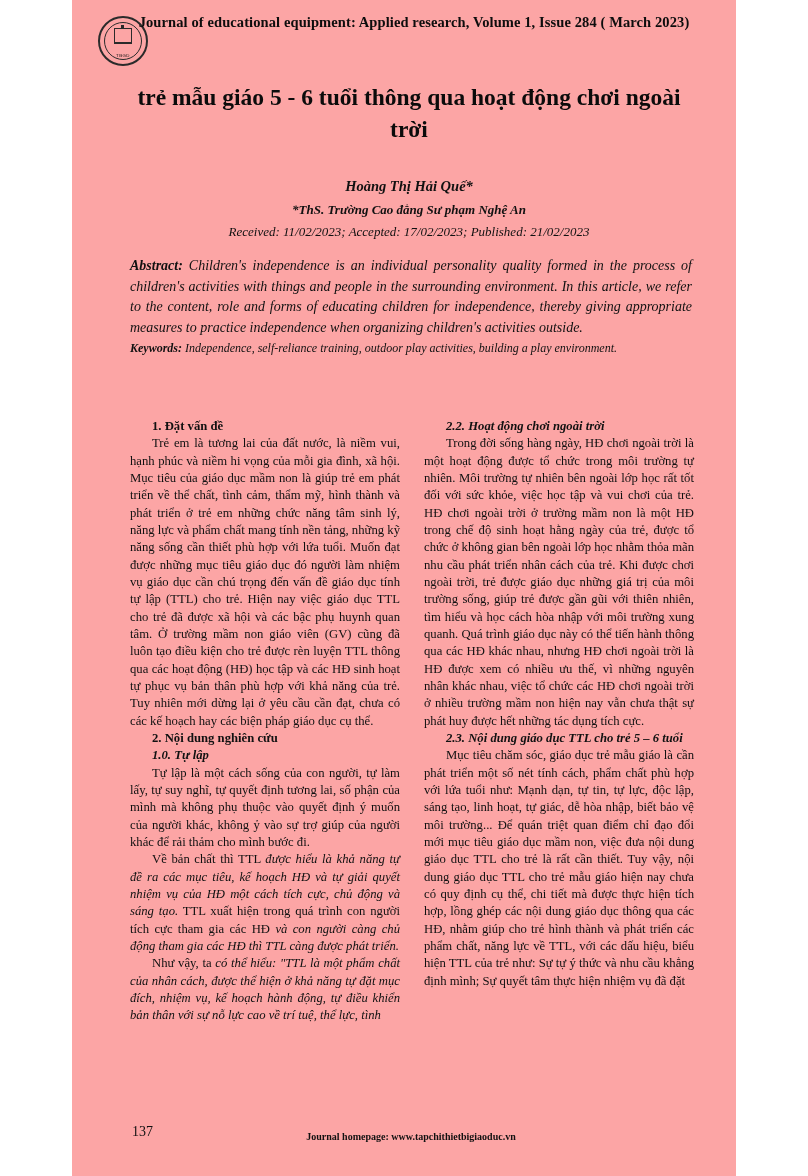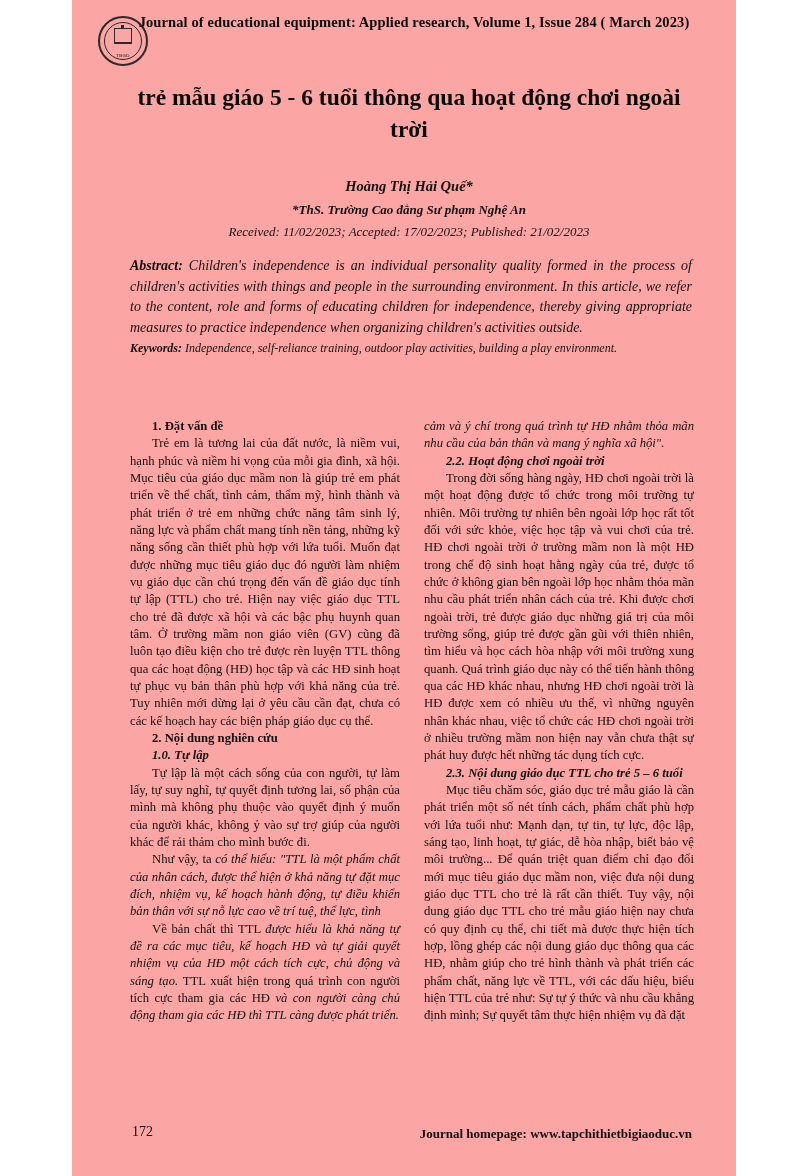--- a/index.html
+++ b/index.html
@@ -196,23 +196,23 @@
     right: 44px;
   }
   .page-num {
     position: absolute;
     left: 2px;
     bottom: 2px;
     font-size: 14px;
     font-family: "Liberation Serif", serif;
   }
   .footer-center {
-    text-align: right;
-    font-weight: bold;
-    font-size: 13px;
+    text-align: center;
+    font-weight: bold;
+    font-size: 10px;
   }
 </style>
 </head>
 <body>
 
 <div class="page">
 
   <div class="logo">
     <div class="logo-inner">
       <div class="logo-crown"></div>
@@ -244,35 +244,34 @@
 
   <div class="body-cols">
 
     <div class="col">
       <p class="sec-head">1. Đặt vấn đề</p>
       <p>Trẻ em là tương lai của đất nước, là niềm vui, hạnh phúc và niềm hi vọng của mỗi gia đình, xã hội. Mục tiêu của giáo dục mầm non là giúp trẻ em phát triển về thể chất, tình cảm, thẩm mỹ, hình thành và phát triển ở trẻ em những chức năng tâm sinh lý, năng lực và phẩm chất mang tính nền tảng, những kỹ năng sống cần thiết phù hợp với lứa tuổi. Muốn đạt được những mục tiêu giáo dục đó người làm nhiệm vụ giáo dục cần chú trọng đến vấn đề giáo dục tính tự lập (TTL) cho trẻ. Hiện nay việc giáo dục TTL cho trẻ đã được xã hội và các bậc phụ huynh quan tâm. Ở trường mầm non giáo viên (GV) cũng đã luôn tạo điều kiện cho trẻ được rèn luyện TTL thông qua các hoạt động (HĐ) học tập và các HĐ sinh hoạt tự phục vụ bản thân phù hợp với khả năng của trẻ. Tuy nhiên mới dừng lại ở yêu cầu cần đạt, chưa có các kế hoạch hay các biện pháp giáo dục cụ thể.</p>
       <p class="sec-head"> 2. Nội dung nghiên cứu</p>
       <p class="sec-head-i">1.0. Tự lập</p>
       <p>Tự lập là một cách sống của con người, tự làm lấy, tự suy nghĩ, tự quyết định tương lai, số phận của mình mà không phụ thuộc vào quyết định ý muốn của người khác, không ỷ vào sự trợ giúp của người khác để rải thảm cho mình bước đi.</p>
       <p>
+        <span>Về bản chất thì TTL </span><span class="it">được hiểu là khả năng tự đề ra các mục tiêu, kế hoạch HĐ và tự giải quyết nhiệm vụ của HĐ một cách tích cực, chủ động và sáng tạo.</span><span> TTL xuất hiện trong quá trình con người tích cực tham gia các HĐ </span><span class="it">và con người càng chủ động tham gia các HĐ thì TTL càng được phát triển.</span>
+      </p>
+      <p>
         <span>Như vậy, ta </span><span class="it">có thể hiểu: "TTL là một phẩm chất của nhân cách, được thể hiện ở khả năng tự đặt mục đích, nhiệm vụ, kế hoạch hành động, tự điều khiển bản thân với sự nỗ lực cao về trí tuệ, thể lực, tình</span>
       </p>
-      <p>
-        <span>Về bản chất thì TTL </span><span class="it">được hiểu là khả năng tự đề ra các mục tiêu, kế hoạch HĐ và tự giải quyết nhiệm vụ của HĐ một cách tích cực, chủ động và sáng tạo.</span><span> TTL xuất hiện trong quá trình con người tích cực tham gia các HĐ </span><span class="it">và con người càng chủ động tham gia các HĐ thì TTL càng được phát triển.</span>
-      </p>
     </div>
 
     <div class="col">
-      <p class="noindent it">cảm và ý chí trong quá trình tự HĐ nhằm thỏa mãn nhu cầu của bản thân và mang ý nghĩa xã hội".</p>
       <p class="sec-head-i">2.2. Hoạt động chơi ngoài trời</p>
       <p>Trong đời sống hàng ngày, HĐ chơi ngoài trời là một hoạt động được tổ chức trong môi trường tự nhiên. Môi trường tự nhiên bên ngoài lớp học rất tốt đối với sức khỏe, việc học tập và vui chơi của trẻ. HĐ chơi ngoài trời ở trường mầm non là một HĐ trong chế độ sinh hoạt hằng ngày của trẻ, được tổ chức ở không gian bên ngoài lớp học nhằm thỏa mãn nhu cầu phát triển nhân cách của trẻ. Khi được chơi ngoài trời, trẻ được giáo dục những giá trị của môi trường sống, giúp trẻ được gần gũi với thiên nhiên, tìm hiểu và học cách hòa nhập với môi trường xung quanh. Quá trình giáo dục này có thể tiến hành thông qua các HĐ khác nhau, nhưng HĐ chơi ngoài trời là HĐ được xem có nhiều ưu thế, vì những nguyên nhân khác nhau, việc tổ chức các HĐ chơi ngoài trời ở nhiều trường mầm non hiện nay vẫn chưa thật sự phát huy được hết những tác dụng tích cực.</p>
       <p class="sec-head-i">2.3. Nội dung giáo dục TTL cho trẻ 5 – 6 tuổi</p>
       <p>Mục tiêu chăm sóc, giáo dục trẻ mẫu giáo là cần phát triển một số nét tính cách, phẩm chất phù hợp với lứa tuổi như: Mạnh dạn, tự tin, tự lực, độc lập, sáng tạo, linh hoạt, tự giác, dễ hòa nhập, biết bảo vệ môi trường... Để quán triệt quan điểm chỉ đạo đổi mới mục tiêu giáo dục mầm non, việc đưa nội dung giáo dục TTL cho trẻ là rất cần thiết. Tuy vậy, nội dung giáo dục TTL cho trẻ mẫu giáo hiện nay chưa có quy định cụ thể, chi tiết mà được thực hiện tích hợp, lồng ghép các nội dung giáo dục thông qua các HĐ, nhằm giúp cho trẻ hình thành và phát triển các phẩm chất, năng lực về TTL, với các dấu hiệu, biểu hiện TTL của trẻ như: Sự tự ý thức và nhu cầu khẳng định mình; Sự quyết tâm thực hiện nhiệm vụ đã đặt</p>
     </div>
 
   </div>
 
   <div class="footer">
-    <div class="page-num">172</div>
+    <div class="page-num">137</div>
     <div class="footer-center">Journal homepage: www.tapchithietbigiaoduc.vn</div>
   </div>
 
 </div>
 
 </body></html>

